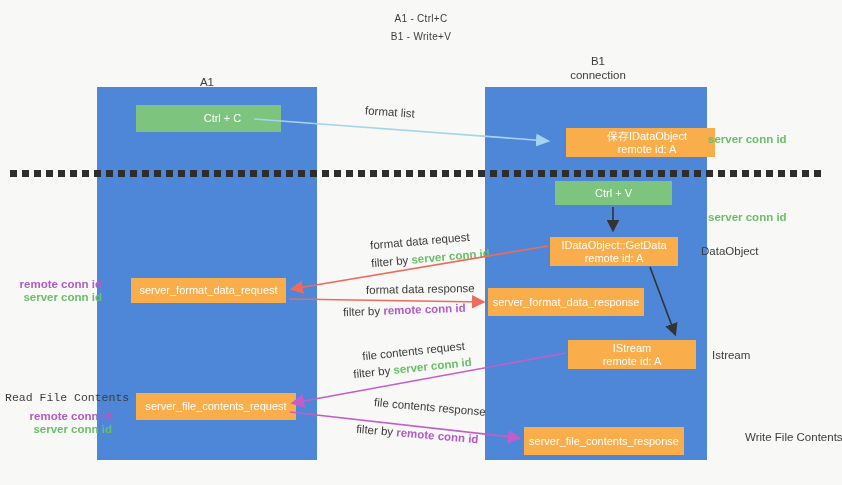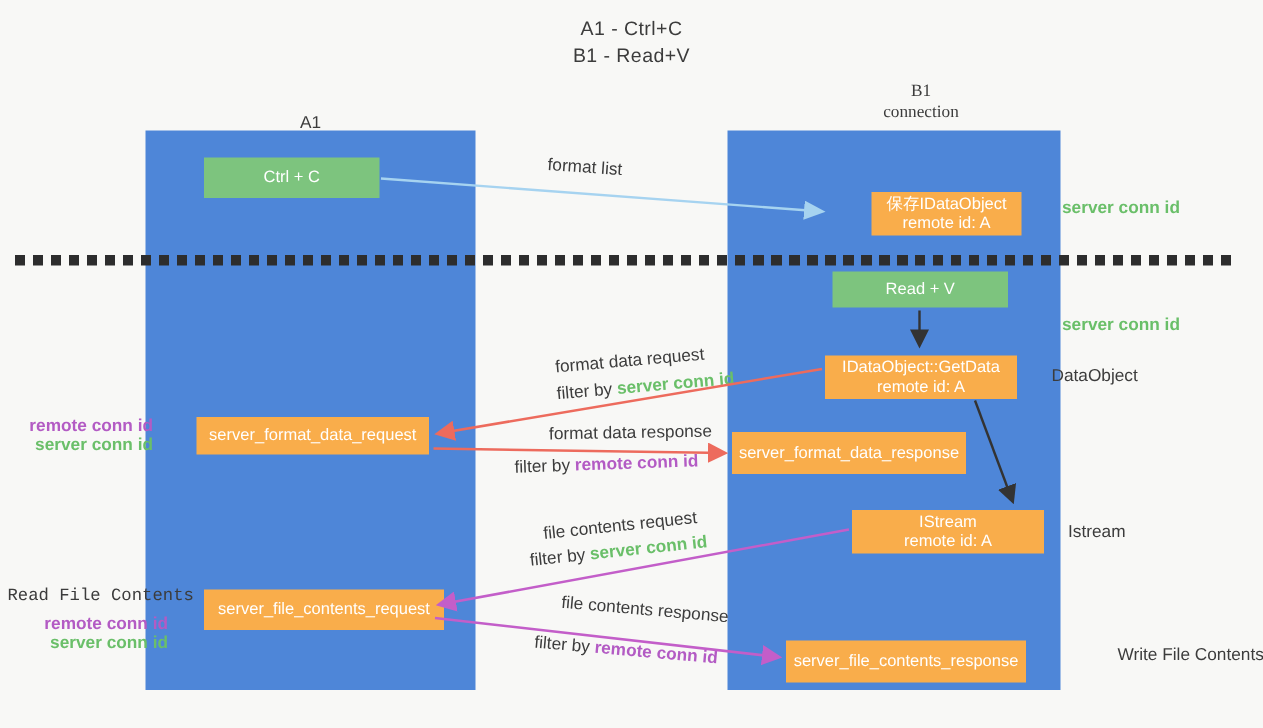--- a/index.html
+++ b/index.html
@@ -9,30 +9,30 @@
   }
   #canvas{
     position:relative;
     width:842px;height:485px;
     background:#f8f8f6;
     overflow:hidden;
   }
   
   .title{
     position:absolute;left:0;top:10px;width:842px;
-    text-align:center;font-size:13px;line-height:18px;color:#3c3c3c;
+    text-align:center;font-size:10px;line-height:18px;color:#3c3c3c;
     letter-spacing:.3px;
   }
   
   .col-header{
     position:absolute;top:54px;width:220px;
     text-align:center;font-size:11.5px;line-height:14px;color:#3c3c3c;
   }
   #hdr-left{left:97px;margin-top:21px;}
-  #hdr-right{left:504px;font-family:Liberation Serif, serif;}
+  #hdr-right{left:488px;}
   
   .lane{
     position:absolute;top:87px;height:373px;
     background:#4e86d8;z-index:1;
   }
   #lane-left{left:97px;width:220px;}
   #lane-right{left:485px;width:222px;}
   
   #dashed-line{
     position:absolute;left:10px;top:170px;width:813px;height:7px;z-index:2;
@@ -40,22 +40,22 @@
   }
   
   .box{
     position:absolute;z-index:3;
     display:flex;flex-direction:column;align-items:center;justify-content:center;
     color:#fff;font-size:11px;line-height:13px;text-align:center;
     white-space:nowrap;
   }
   .green{background:#7dc47e;}
   .orange{background:#f9ad4b;}
-  #box-ctrl-c{left:136px;top:105px;width:117px;height:27px;}
-  #box-save-obj{left:581px;top:128px;width:100px;height:29px;}
+  #box-ctrl-c{left:136px;top:105px;width:117px;height:27px;padding-left:28px;}
+  #box-save-obj{left:566px;top:128px;width:136px;height:29px;padding-left:13px;}
   #box-ctrl-v{left:555px;top:181px;width:117px;height:24px;}
   #box-getdata{left:550px;top:237px;width:128px;height:29px;}
   #box-format-req{left:131px;top:278px;width:155px;height:25px;}
   #box-format-resp{left:488px;top:288px;width:156px;height:28px;}
   #box-istream{left:568px;top:340px;width:128px;height:29px;}
   #box-file-req{left:136px;top:393px;width:160px;height:27px;}
   #box-file-resp{left:524px;top:427px;width:160px;height:28px;}
   
   .lbl{
     position:absolute;z-index:3;font-size:11.5px;color:#3c3c3c;
@@ -88,21 +88,21 @@
   
   #arrows{position:absolute;left:0;top:0;z-index:4;pointer-events:none;}
 </style>
 </head>
 <body>
 
 <div id="canvas">
 
   <div class="title">
     <div>A1 - Ctrl+C</div>
-    <div>B1 - Read+V</div>
+    <div>B1 - Write+V</div>
   </div>
 
   <div class="col-header" id="hdr-left">
     <div>A1</div>
     <div>remote</div>
   </div>
   <div class="col-header" id="hdr-right">
     <div>B1</div>
     <div>connection</div>
   </div>
@@ -115,21 +115,21 @@
   <div class="box green" id="box-ctrl-c">
     <span>Ctrl + C</span>
   </div>
 
   <div class="box orange" id="box-save-obj">
     <span>保存IDataObject</span>
     <span>remote id: A</span>
   </div>
 
   <div class="box green" id="box-ctrl-v">
-    <span>Read + V</span>
+    <span>Ctrl + V</span>
   </div>
 
   <div class="box orange" id="box-getdata">
     <span>IDataObject::GetData</span>
     <span>remote id: A</span>
   </div>
 
   <div class="box orange" id="box-format-req">
     <span>server_format_data_request</span>
   </div>

